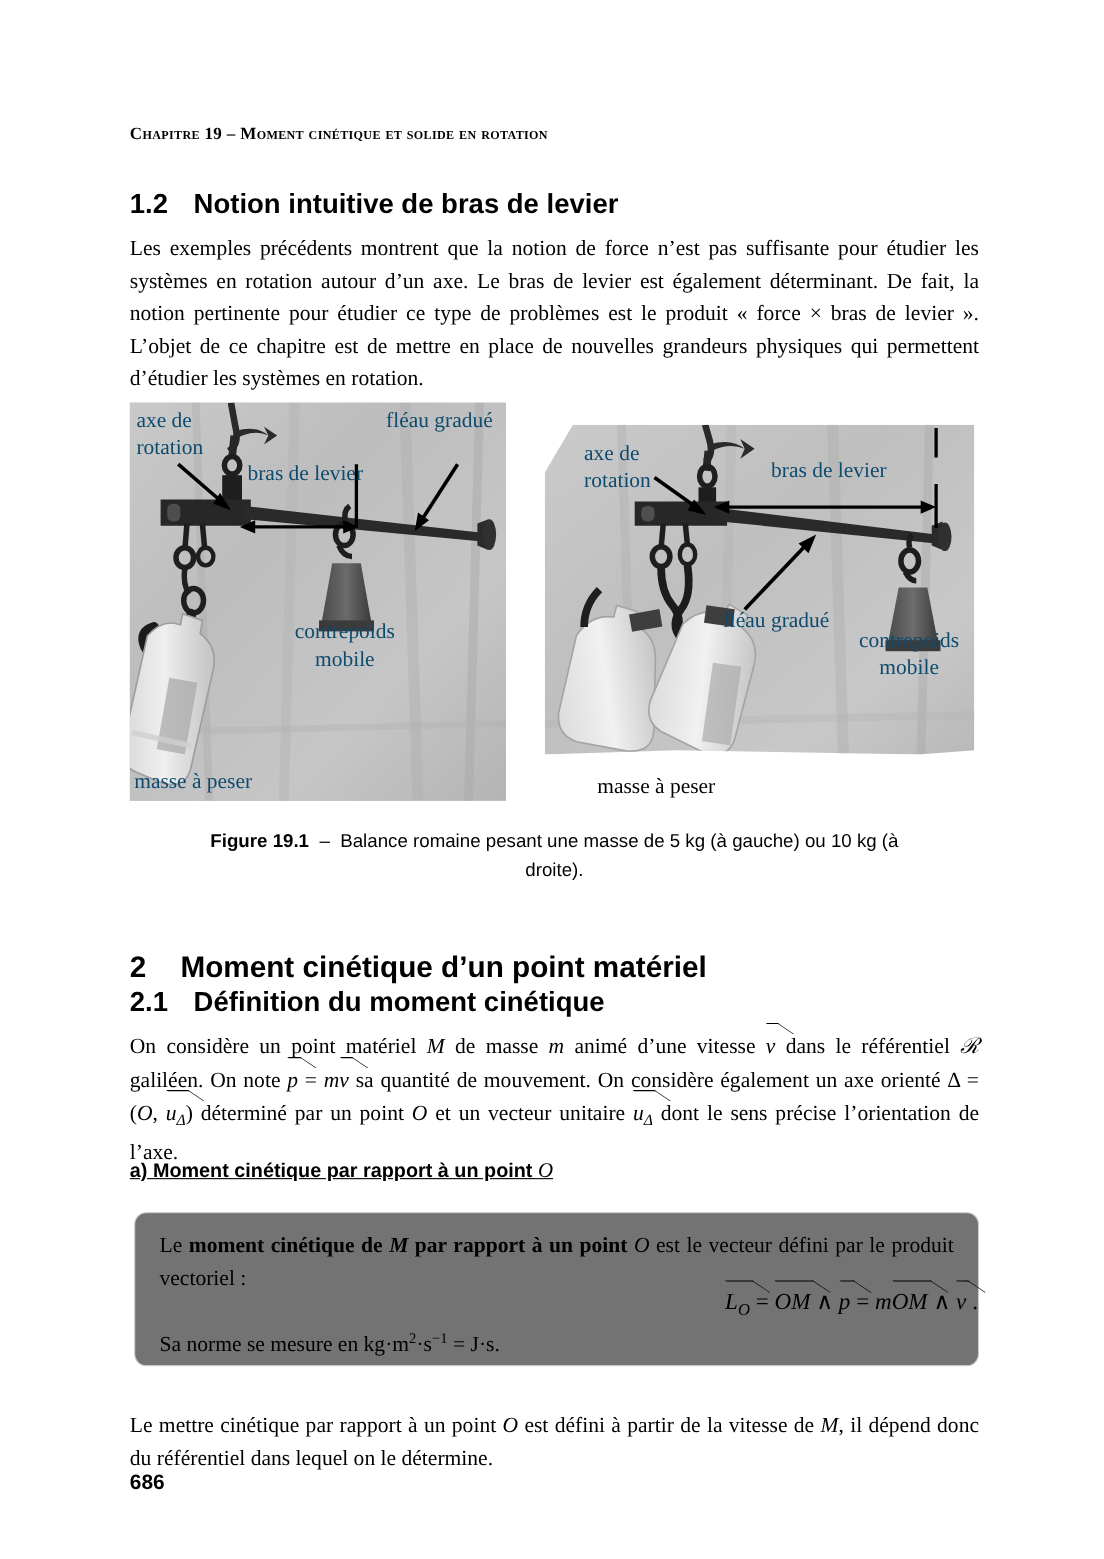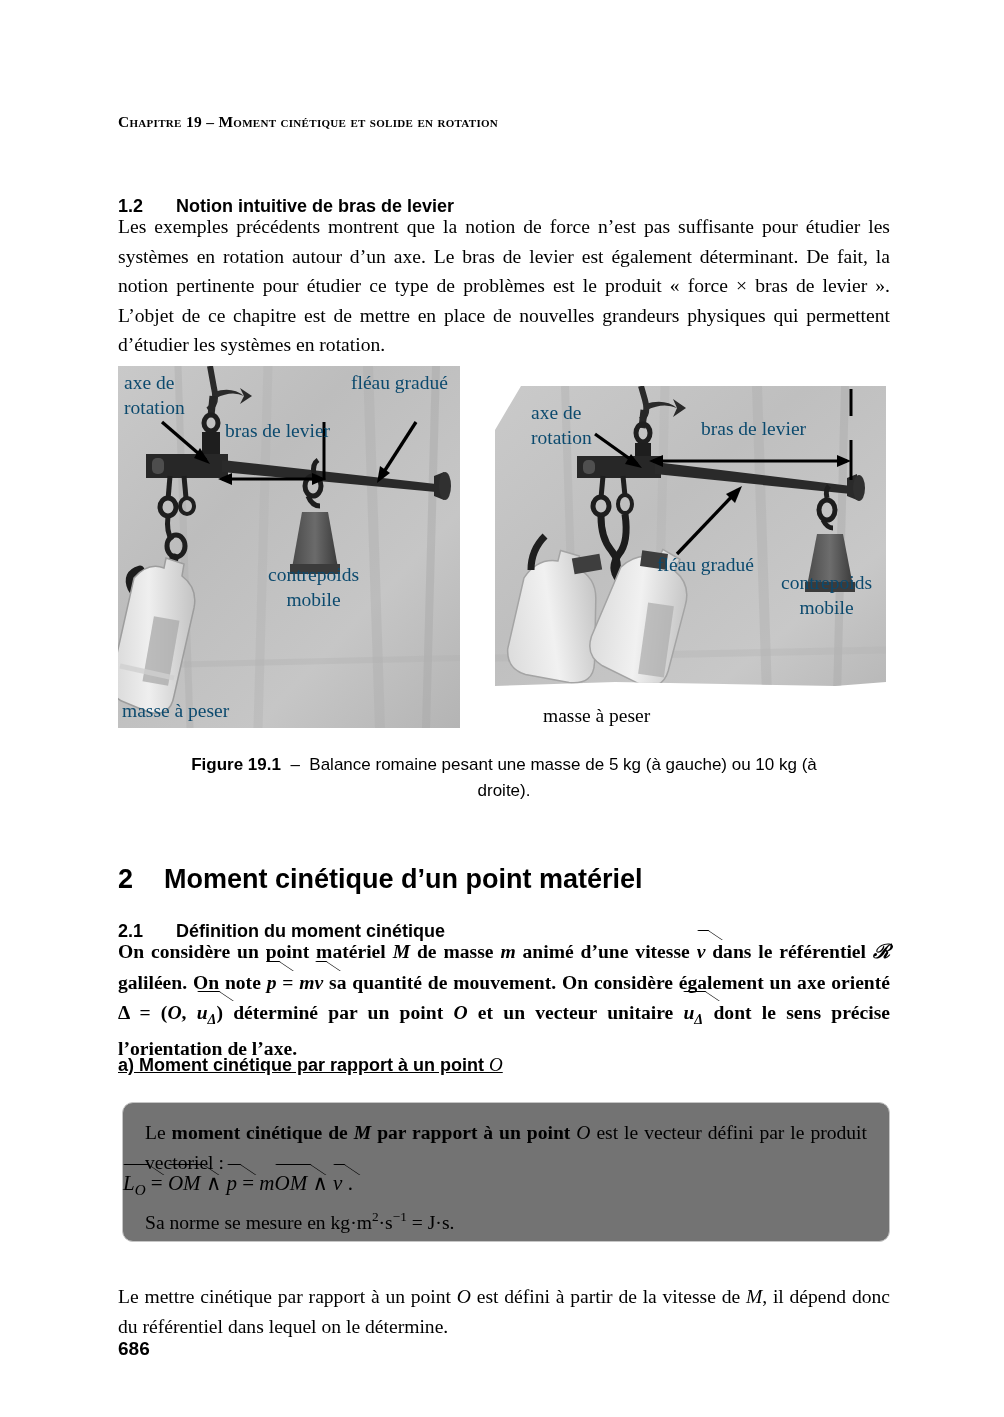--- a/index.html
+++ b/index.html
@@ -33,23 +33,22 @@
     font-variant: small-caps;
     letter-spacing: 0.3px;
     white-space: nowrap;
   }
 
   
   .h2 {
     position: absolute;
     font-family: "Liberation Sans", sans-serif;
     font-weight: bold;
-    font-size: 18px;
+    font-size: 25px;
     white-space: nowrap;
-    margin-top: 24px;
   }
   .h2 .num { display: inline-block; width: 58px; }
 
   .h1 {
     position: absolute;
     font-family: "Liberation Sans", sans-serif;
     font-weight: bold;
     font-size: 27px;
     white-space: nowrap;
   }
@@ -155,21 +154,21 @@
   .defbox .dtext {
     position: absolute;
     font-family: "Liberation Serif", serif;
     font-size: 19.6px;
     line-height: 29.5px;
     text-align: justify;
   }
   .defbox .eq {
     position: absolute;
     width: 100%;
-    text-align: left;
+    text-align: right;
     font-family: "Liberation Serif", serif;
     font-size: 21px;
   }
 
   .pagenum {
     position: absolute;
     font-family: "Liberation Sans", sans-serif;
     font-weight: bold;
     font-size: 19px;
   }
@@ -379,21 +378,21 @@
   </div>
 
   <div class="h1" style="left:118px; top:864px;">
     <span class="num">2</span><span>Moment cinétique d’un point matériel</span>
   </div>
 
   <div class="h2" style="left:118px; top:897px;">
     <span class="num">2.1</span><span>Définition du moment cinétique</span>
   </div>
 
-  <div class="para" style="left:118px; top:936px; width:772px;font-weight:bold;">
+  <div class="para" style="left:118px; top:936px; width:772px;">
     <span>On considère un point matériel </span><span class="mathit">M</span><span> de masse </span><span class="mathit">m</span><span> animé d’une vitesse </span><span class="vec">v</span><span> dans le référentiel </span><span class="cal">ℛ</span><span> galiléen. On note </span><span class="vec">p</span><span> = </span><span class="mathit">m</span><span class="vec">v</span><span> sa quantité de mouvement. On considère également un axe orienté </span><span>Δ</span><span> = (</span><span class="mathit">O</span><span>, </span><span class="vec"><span>u</span><sub class="idx">Δ</sub></span><span>) déterminé par un point </span><span class="mathit">O</span><span> et un vecteur unitaire </span><span class="vec"><span>u</span><sub class="idx">Δ</sub></span><span> dont le sens précise l’orientation de l’axe.</span>
   </div>
 
   <div class="h3" style="left:118px; top:1054px;text-decoration:underline;">
     <span>a) Moment cinétique par rapport à un point </span><span class="mathit">O</span>
   </div>
 
   <div class="defbox" style="left:122px; top:1102px; width:768px; height:140px;">
     <div class="dtext" style="left:22px; top:15px; width:722px;">
       <span>Le </span><b>moment cinétique de </b><b class="mathit">M</b><b> par rapport à un point </b><span class="mathit">O</span><span> est le vecteur défini par le produit vectoriel :</span>

